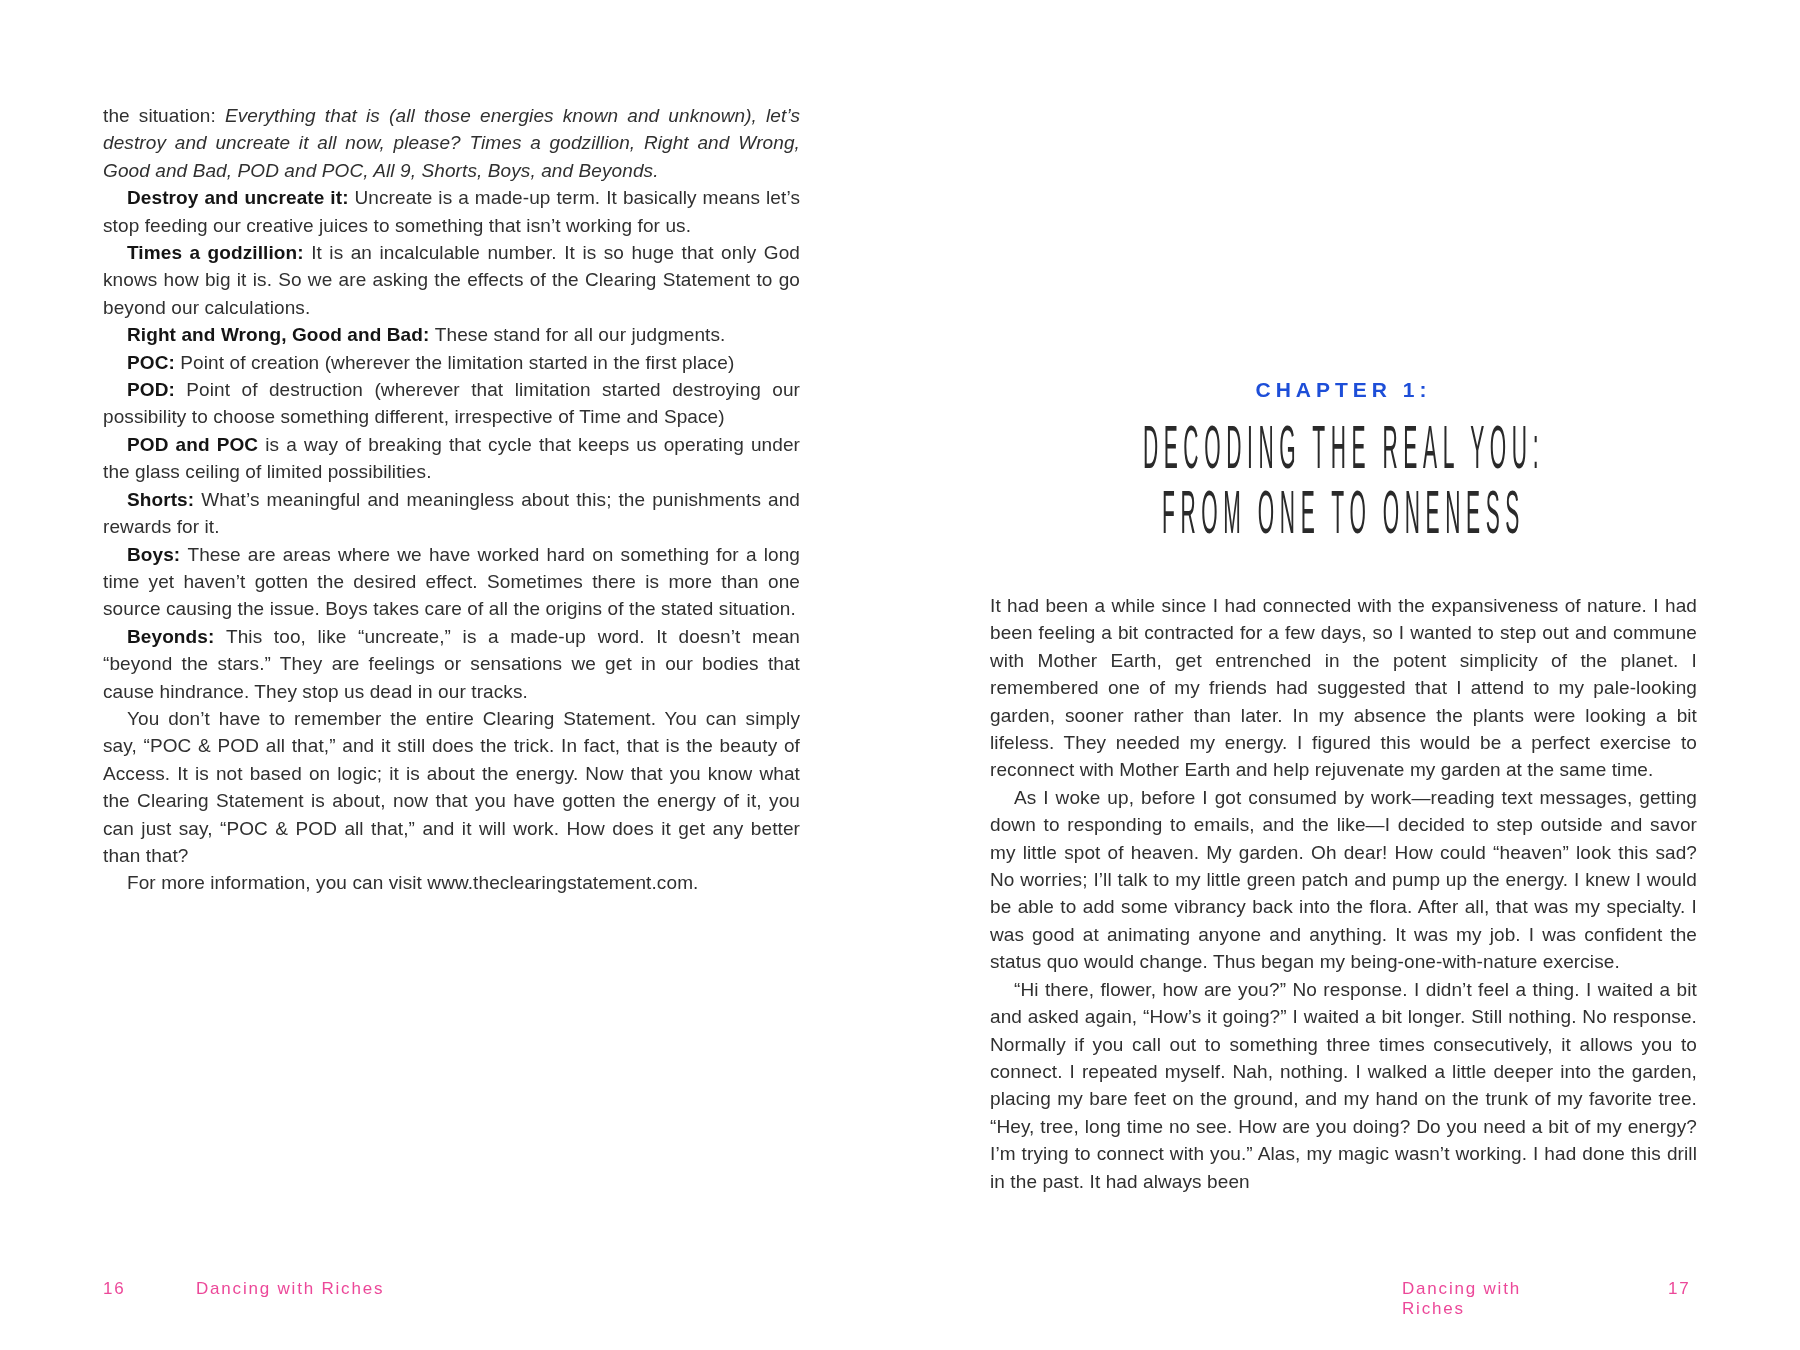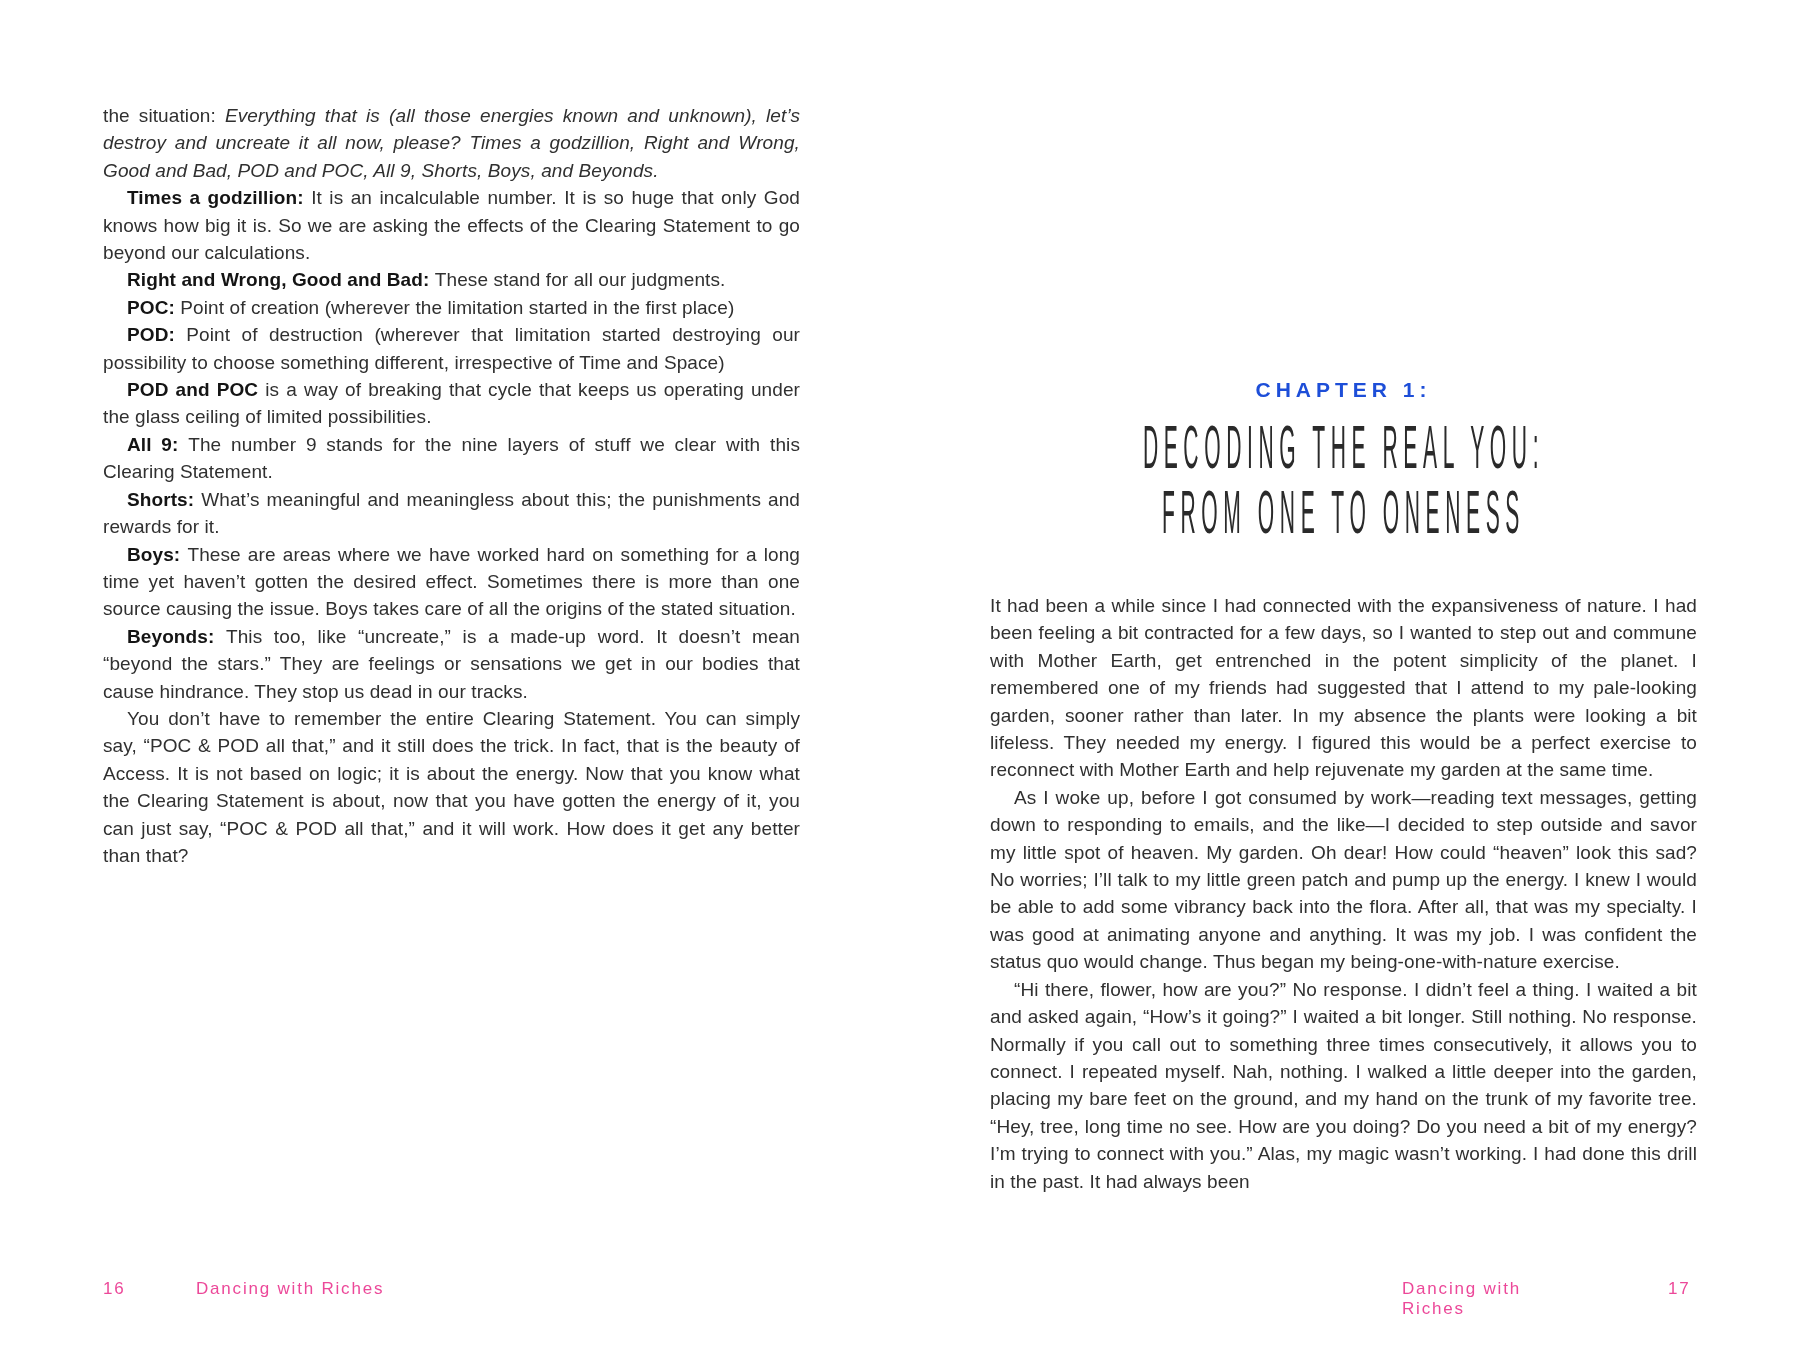--- a/index.html
+++ b/index.html
@@ -65,30 +65,31 @@
   .f-right-num   { left: 1668px; }
 </style>
 </head>
 <body>
 
 <div class="spread">
 
   <section>
     <div class="body-col left-col" id="left-paragraphs">
         <p><span>the situation: </span><span class="i">Everything that is (all those energies known and unknown), let’s destroy and uncreate it all now, please? Times a godzillion, Right and Wrong, Good and Bad, POD and POC, All 9, Shorts, Boys, and Beyonds.</span></p>
+        <p class="indent"><span class="b">Destroy and uncreate it: </span><span>Uncreate is a made-up term. It basically means let’s stop feeding our creative juices to something that isn’t working for us.</span></p>
         <p class="indent"><span class="b">Times a godzillion: </span><span>It is an incalculable number. It is so huge that only God knows how big it is. So we are asking the effects of the Clearing Statement to go beyond our calculations.</span></p>
         <p class="indent"><span class="b">Right and Wrong, Good and Bad: </span><span>These stand for all our judgments.</span></p>
         <p class="indent"><span class="b">POC: </span><span>Point of creation (wherever the limitation started in the first place)</span></p>
         <p class="indent"><span class="b">POD: </span><span>Point of destruction (wherever that limitation started destroying our possibility to choose something different, irrespective of Time and Space)</span></p>
         <p class="indent"><span class="b">POD and POC </span><span>is a way of breaking that cycle that keeps us operating under the glass ceiling of limited possibilities.</span></p>
-        <p class="indent"><span class="b">All 9: </span><span>The number 9 stands for the nine layers of stuff we clear with this Clearing Statement.</span></p>
         <p class="indent"><span class="b">Shorts: </span><span>What’s meaningful and meaningless about this; the punishments and rewards for it.</span></p>
         <p class="indent"><span class="b">Boys: </span><span>These are areas where we have worked hard on something for a long time yet haven’t gotten the desired effect. Sometimes there is more than one source causing the issue. Boys takes care of all the origins of the stated situation.</span></p>
         <p class="indent"><span class="b">Beyonds: </span><span>This too, like “uncreate,” is a made-up word. It doesn’t mean “beyond the stars.” They are feelings or sensations we get in our bodies that cause hindrance. They stop us dead in our tracks.</span></p>
         <p class="indent"><span>You don’t have to remember the entire Clearing Statement. You can simply say, “POC &amp; POD all that,” and it still does the trick. In fact, that is the beauty of Access. It is not based on logic; it is about the energy. Now that you know what the Clearing Statement is about, now that you have gotten the energy of it, you can just say, “POC &amp; POD all that,” and it will work. How does it get any better than that?</span></p>
+        <p class="indent"><span>For more information, you can visit www.theclearingstatement.com.</span></p>
       </div>
 
     <span class="footer-item f-left-num">16</span>
     <span class="footer-item f-left-title">Dancing with Riches</span>
   </section>
 
   <section>
     <div class="chapter">
       <div class="chapter-label">CHAPTER 1:</div>
       <div class="chapter-title">

